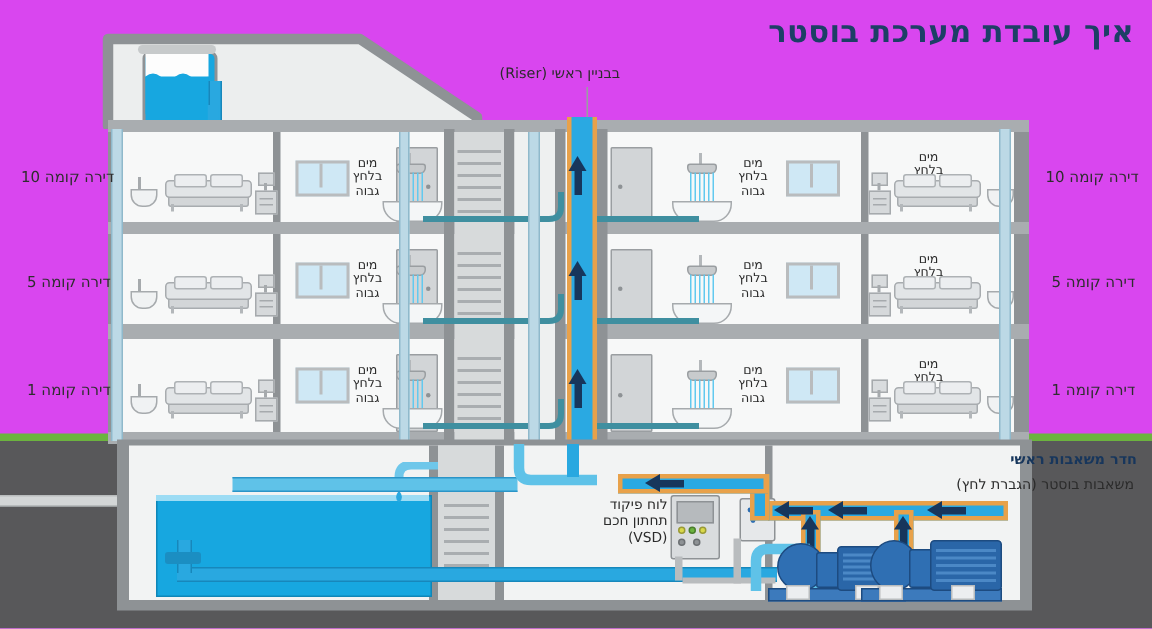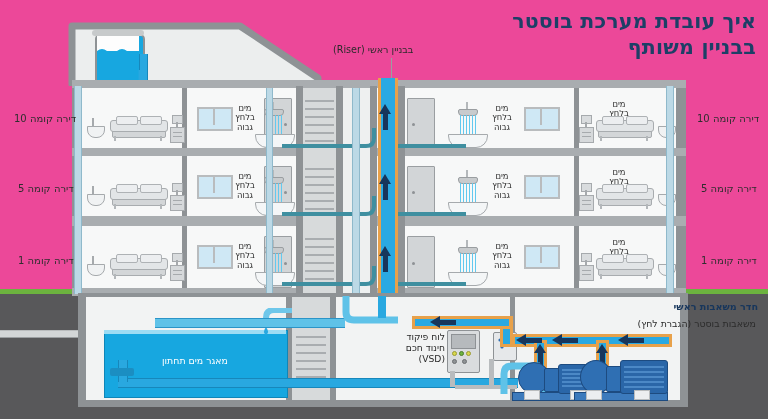--- a/index.html
+++ b/index.html
@@ -2,21 +2,21 @@
 <html lang="he"><head>
 <meta charset="utf-8">
 <style>
   html,body{margin:0;padding:0;}
   body{
     width:768px;height:419px;
     background:#ffffff;
     font-family:"DejaVu Sans","Liberation Sans",sans-serif;
     overflow:hidden;position:relative;
   }
-  #stage{position:absolute;left:0;top:0;width:768px;height:419px;overflow:hidden;background:#ec4899;}
+  #stage{position:absolute;left:0;top:0;width:768px;height:419px;overflow:hidden;background:#d946ef;}
   .abs{position:absolute;}
 
   
   #title{
     right:12px;top:8px;text-align:right;direction:rtl;
     color:#1d3f66;font-weight:bold;font-size:20.5px;line-height:26px;
     letter-spacing:.2px;
   }
   .floorlbl{direction:rtl;color:#2e2e2e;font-size:10px;white-space:nowrap;}
   .pressLbl{direction:rtl;color:#2b2b2b;font-size:8.4px;line-height:9.4px;text-align:center;}
@@ -111,21 +111,20 @@
   #riserLabel{left:333px;top:44px;direction:rtl;color:#2b2b2b;font-size:9.6px;white-space:nowrap;}
   #riserLeader{left:391px;top:58px;width:1px;height:20px;background:#9a9ea1;}
 </style>
 </head>
 <body>
 
 <div id="stage">
 
   <div class="abs" id="title">
     <div>איך עובדת מערכת בוסטר</div>
-    <div>בבניין משותף</div>
   </div>
 
   <div class="abs" id="soil"></div>
   <div class="abs" id="grass"></div>
   <div class="abs" id="soilpipe"></div>
 
   <svg class="abs" style="left:68px;top:20px;" width="260" height="66">
     <path d="M4,6 L172,6 L250,58 L250,64 L4,64 Z" fill="#eceeee" stroke="#8e9295" stroke-width="7" stroke-linejoin="round"></path>
   </svg>
 
@@ -503,21 +502,20 @@
     <div class="abs stairline" style="left:0;top:0;width:30px;"></div>
     <div class="abs stairline" style="left:0;top:8px;width:30px;"></div>
     <div class="abs stairline" style="left:0;top:16px;width:30px;"></div>
     <div class="abs stairline" style="left:0;top:24px;width:30px;"></div>
     <div class="abs stairline" style="left:0;top:32px;width:30px;"></div>
     <div class="abs stairline" style="left:0;top:40px;width:30px;"></div>
   </div>
 
   <div class="abs" id="reservoirTank"></div>
   <div class="abs" id="reservoirTopWhite"></div>
-  <div class="abs" id="reservoirLabel">מאגר מים תחתון</div>
 
   <svg class="abs" style="left:262px;top:308px;" width="34" height="30">
     <path d="M30,2 L12,2 Q4,2 4,10 L4,16" fill="none" stroke="#6fc7ea" stroke-width="6"></path>
     <path d="M4,19 q4,5 0,8 q-4,-3 0,-8 z" fill="#29a8e0"></path>
   </svg>
 
   <div class="abs pipeH" style="left:118px;top:378px;width:400px;height:8px;"></div>
   <div class="abs pipeV" style="left:118px;top:360px;width:8px;height:22px;"></div>
   <div class="abs" style="left:110px;top:368px;width:24px;height:8px;background:#1b8ec2;border-radius:2px;"></div>
 
@@ -529,21 +527,21 @@
     <path d="M12,0 L12,22" fill="none" stroke="#29a8e0" stroke-width="8"></path>
   </svg>
 
   <div class="abs" id="vsdPanel"></div>
   <div class="abs" id="vsdScreen"></div>
   <div class="abs vsdDot" style="left:452px;top:351px;background:#d8d84a;border:1px solid #9a9a36;"></div>
   <div class="abs vsdDot" style="left:459px;top:351px;background:#6cb33f;border:1px solid #4b7e2c;"></div>
   <div class="abs vsdDot" style="left:466px;top:351px;background:#d8d84a;border:1px solid #9a9a36;"></div>
   <div class="abs vsdDot" style="left:452px;top:359px;background:#8e9295;border:1px solid #6c7073;"></div>
   <div class="abs vsdDot" style="left:462px;top:359px;background:#8e9295;border:1px solid #6c7073;"></div>
-  <div class="abs" id="vsdLabel">לוח פיקוד חינוד חכם (VSD)</div>
+  <div class="abs" id="vsdLabel">לוח פיקוד תחתון חכם (VSD)</div>
 
   <div class="abs" id="vsdPanel2"></div>
   <svg class="abs" style="left:496px;top:336px;" width="16" height="16">
     <circle cx="4" cy="4" r="1.6" fill="#2f6fb3"></circle>
       <circle cx="11" cy="5" r="1.6" fill="#2f6fb3"></circle>
     <circle cx="6" cy="11" r="1.6" fill="#2f6fb3"></circle>
     <path d="M4,4 L11,5 M6,11 L11,5" stroke="#2f6fb3" stroke-width="0.8" fill="none"></path>
   </svg>
   <div class="abs" style="left:489px;top:359px;width:5px;height:30px;background:#b9bcbe;"></div>
   <div class="abs" style="left:450px;top:371px;width:5px;height:16px;background:#b9bcbe;"></div>

